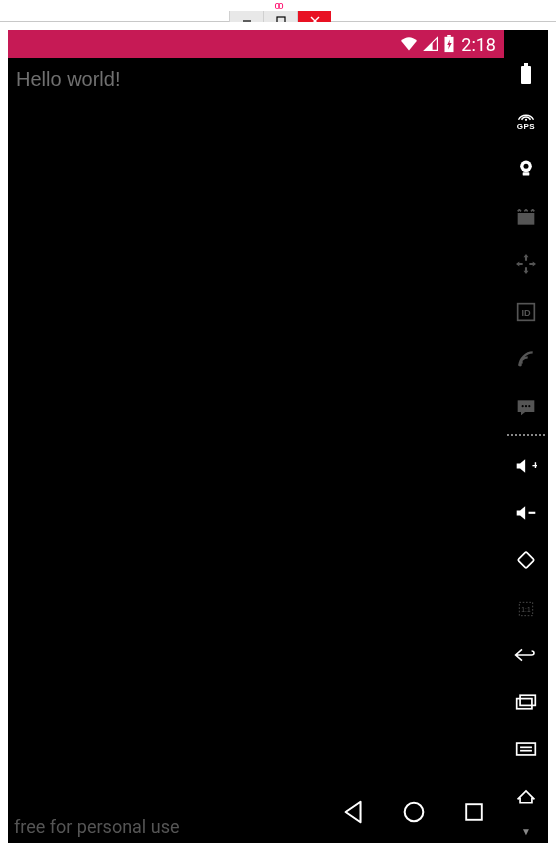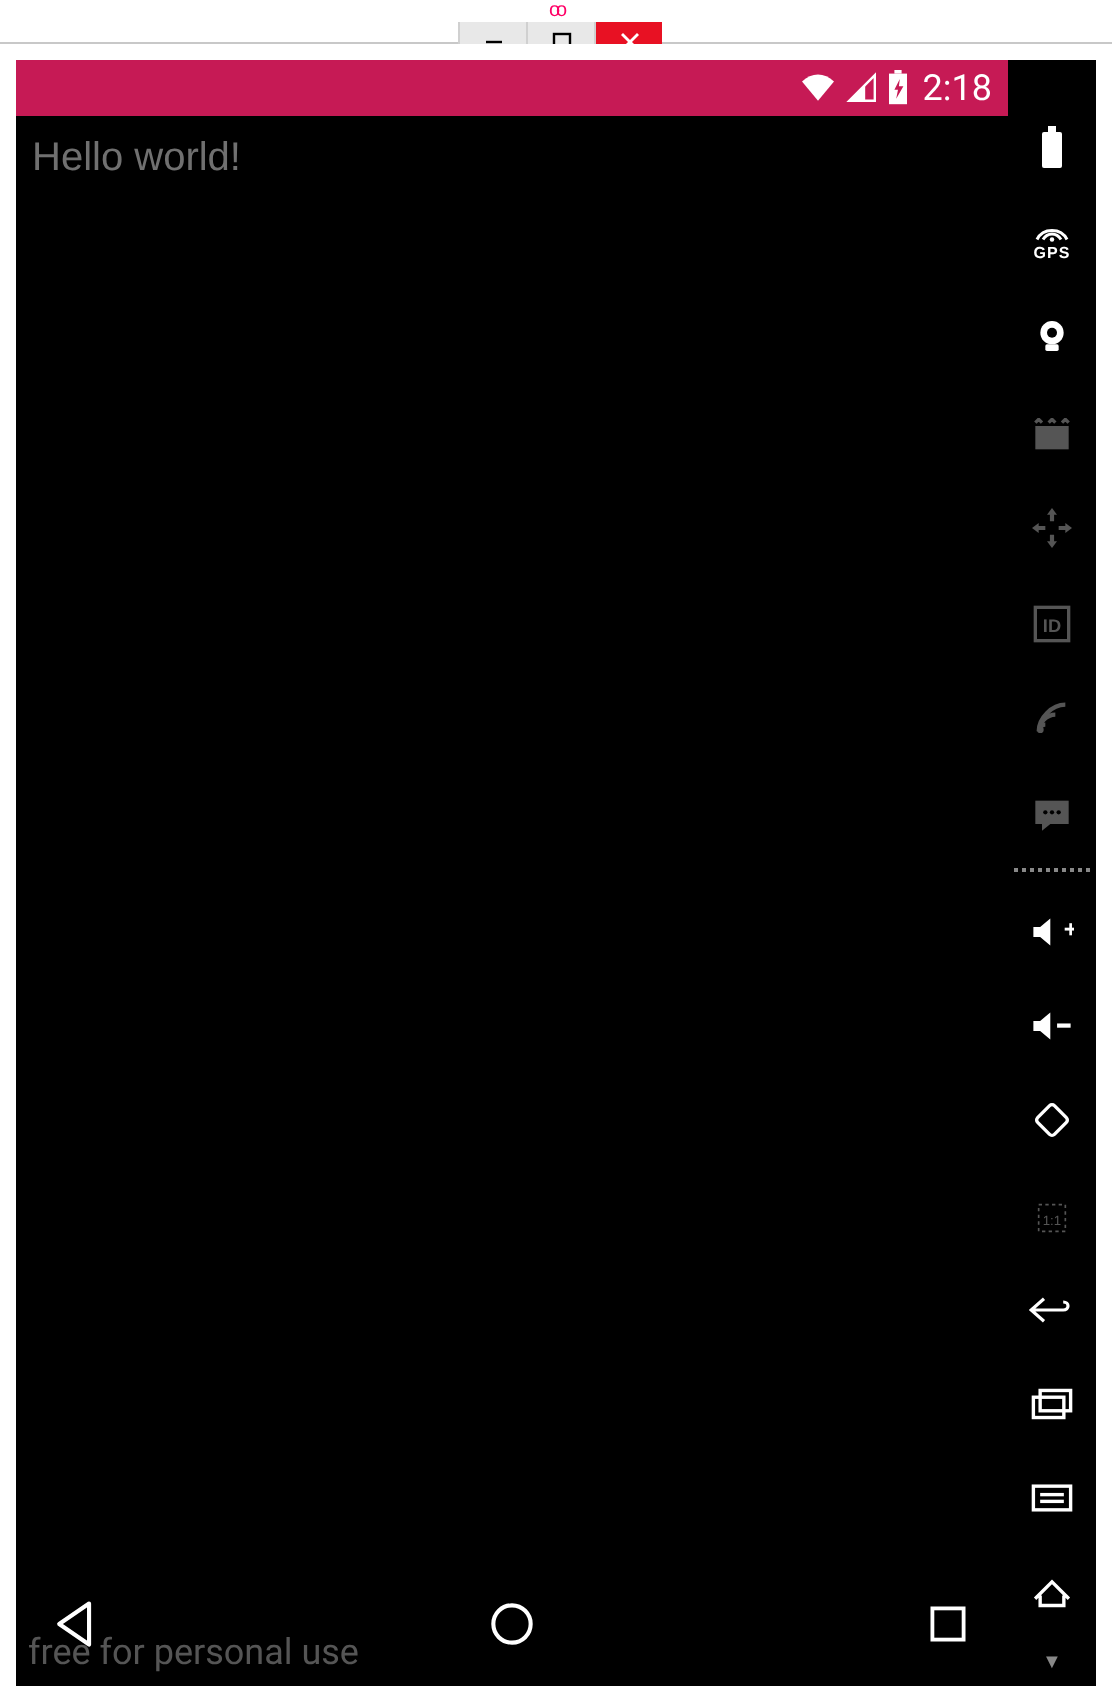--- a/index.html
+++ b/index.html
@@ -142,21 +142,21 @@
   }
 
   
   .navbar {
     height: 62px;
     background: #000;
     display: flex;
     align-items: center;
     color: #fff;
     position: relative;
-    justify-content: space-between;
+    justify-content: flex-end;
   }
   .navbar .navbtn {
     display:flex; align-items:center; justify-content:center;
     width: 60px; height: 60px;
   }
   .navbar .navbtn svg { stroke: #fff; fill: none; }
   .watermark {
     position: absolute;
     left: 6px; bottom: 6px;
     color: #555;

